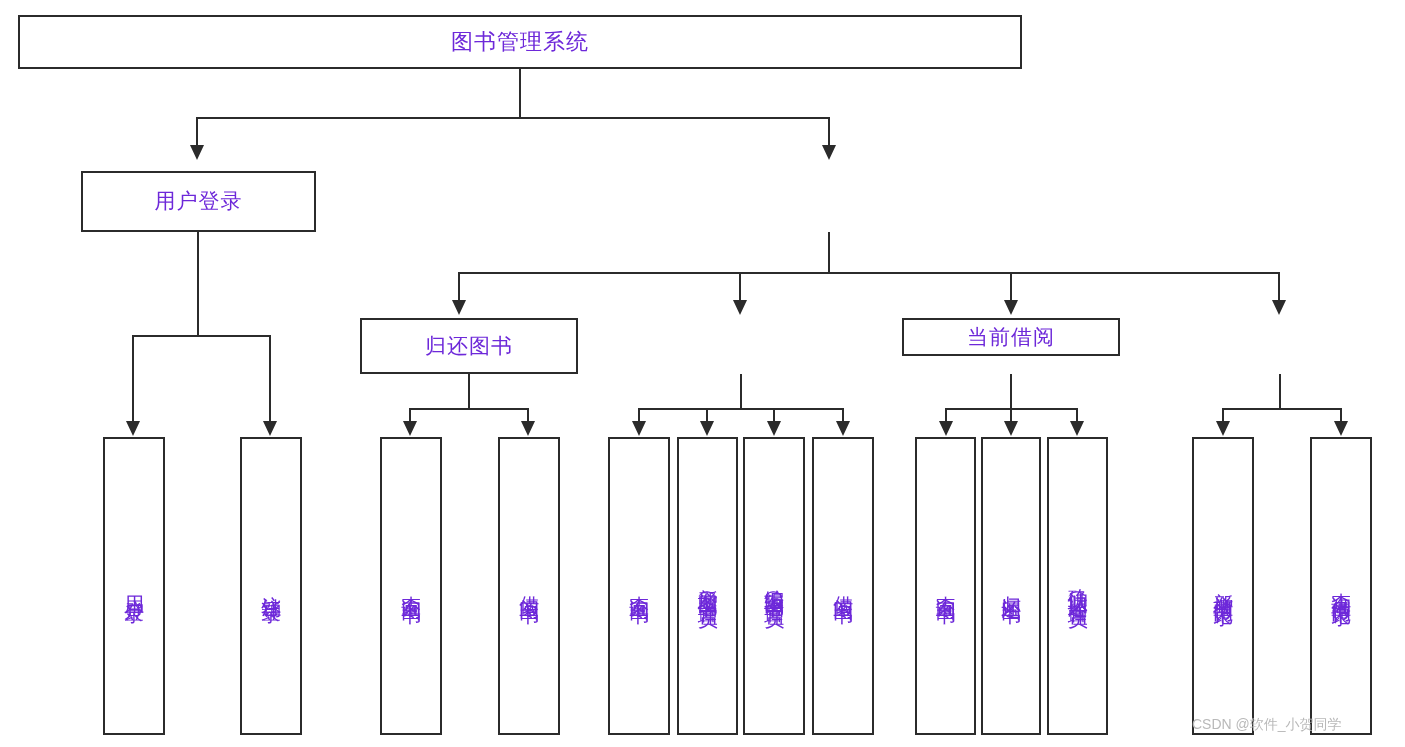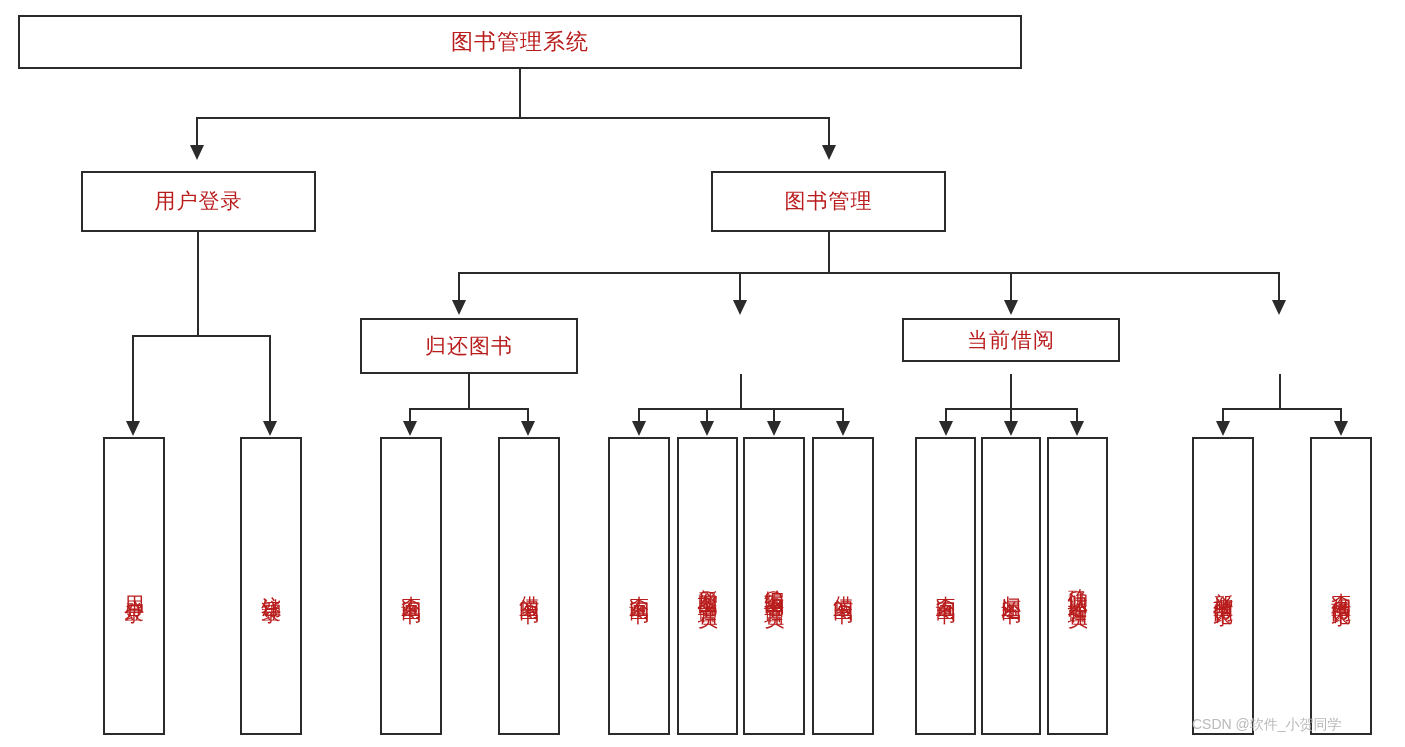--- a/index.html
+++ b/index.html
@@ -25,21 +25,21 @@
     box-sizing: border-box;
     border: 2px solid #2b2b2b;
     background: #ffffff;
     display: flex;
     align-items: center;
     justify-content: center;
     text-align: center;
   }
   .node .label {
     display: block;
-    color: #b91c1c;
+    color: #6d28d9;
     line-height: 1.15;
     white-space: nowrap;
     text-align: center;
   }
 
   
   .node.horiz .label {
     font-size: 21px;
     letter-spacing: 1px;
   }
@@ -103,23 +103,20 @@
 
   <div class="line vline" style="left:196px; top:117px; width:2px; height:30px;"></div>
   <div class="arrow" style="left:190px; top:145px;"></div>
   <div class="line vline" style="left:828px; top:117px; width:2px; height:30px;"></div>
   <div class="arrow" style="left:822px; top:145px;"></div>
 
   <div class="node horiz" style="left:81px; top:171px; width:235px; height:61px;">
     <span class="label">用户登录</span>
   </div>
 
-  <div class="node horiz" style="left:711px; top:171px; width:235px; height:61px;">
-    <span class="label">图书管理</span>
-  </div>
 
   <div class="line vline" style="left:197px; top:232px; width:2px; height:104px;"></div>
   <div class="line hline" style="left:133px; top:335px; width:138px; height:2px;"></div>
   <div class="line vline" style="left:132px; top:335px; width:2px; height:88px;"></div>
   <div class="arrow" style="left:126px; top:421px;"></div>
   <div class="line vline" style="left:269px; top:335px; width:2px; height:88px;"></div>
   <div class="arrow" style="left:263px; top:421px;"></div>
 
   <div class="line vline" style="left:828px; top:232px; width:2px; height:41px;"></div>
   <div class="line hline" style="left:458px; top:272px; width:822px; height:2px;"></div>
@@ -129,21 +126,21 @@
   <div class="line vline" style="left:739px; top:272px; width:2px; height:30px;"></div>
   <div class="arrow" style="left:733px; top:300px;"></div>
   <div class="line vline" style="left:1010px; top:272px; width:2px; height:30px;"></div>
   <div class="arrow" style="left:1004px; top:300px;"></div>
   <div class="line vline" style="left:1278px; top:272px; width:2px; height:30px;"></div>
   <div class="arrow" style="left:1272px; top:300px;"></div>
 
   <div class="node horiz" style="left:360px; top:318px; width:218px; height:56px;">
     <span class="label">归还图书</span>
   </div>
-  <div class="node horiz" style="left:902px; top:318px; width:218px; height:44px;">
+  <div class="node horiz" style="left:902px; top:318px; width:218px; height:38px;">
     <span class="label">当前借阅</span>
   </div>
 
   <div class="line vline" style="left:468px; top:374px; width:2px; height:35px;"></div>
   <div class="line hline" style="left:410px; top:408px; width:119px; height:2px;"></div>
   <div class="line vline" style="left:409px; top:408px; width:2px; height:15px;"></div>
   <div class="arrow" style="left:403px; top:421px;"></div>
   <div class="line vline" style="left:527px; top:408px; width:2px; height:15px;"></div>
   <div class="arrow" style="left:521px; top:421px;"></div>
 

